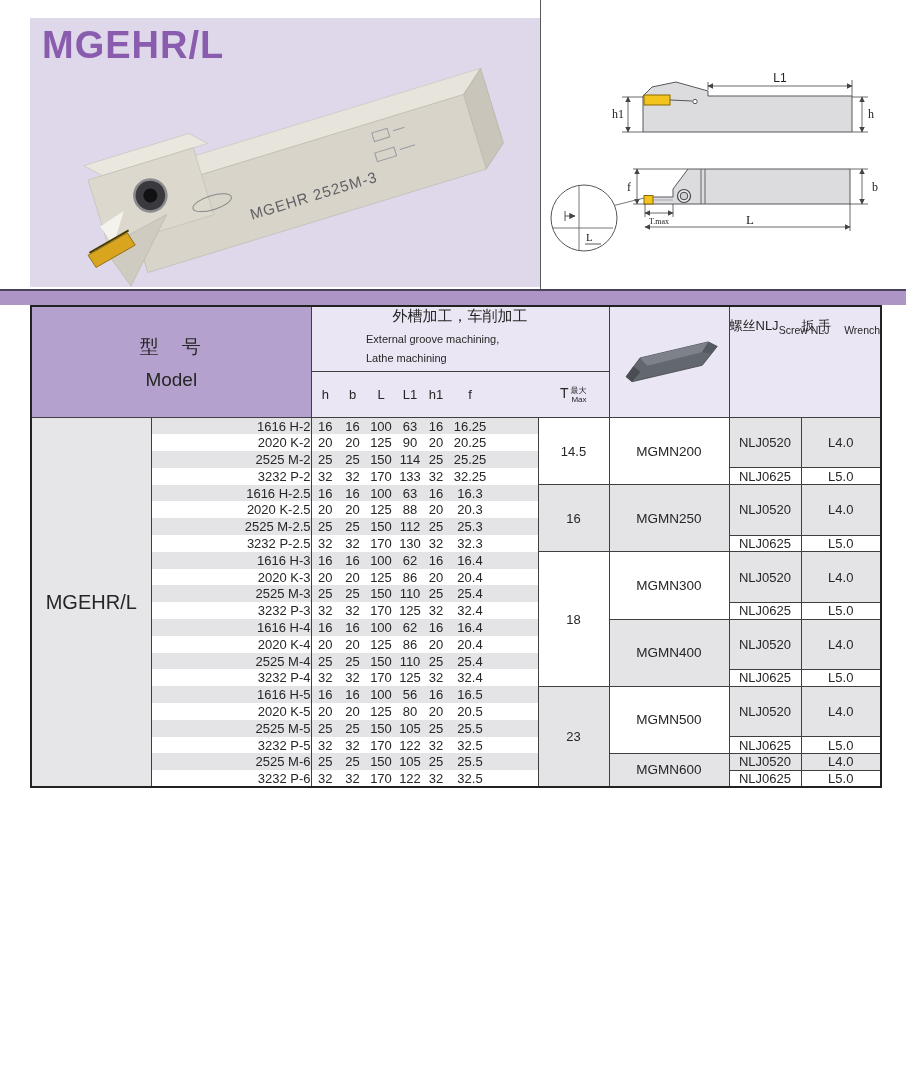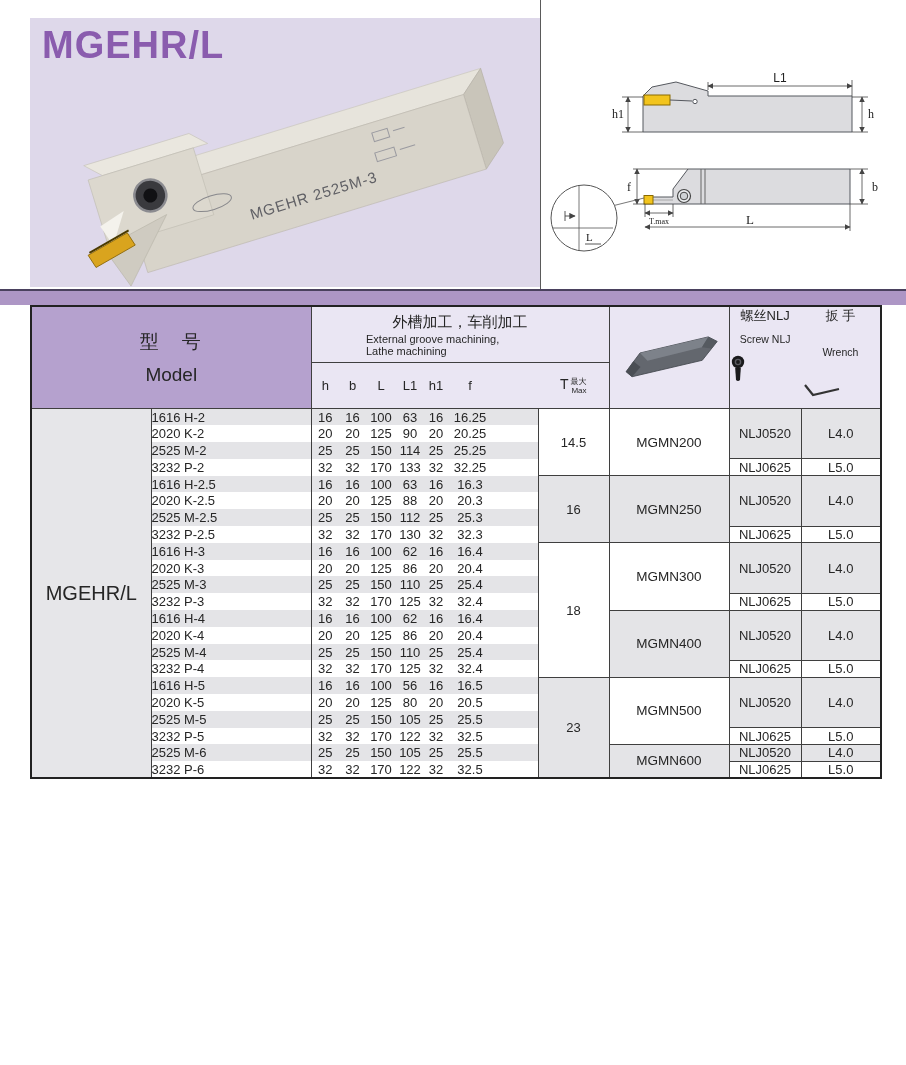--- a/index.html
+++ b/index.html
@@ -15,39 +15,39 @@
   table.spec{position:absolute;left:30px;top:305px;width:850px;border-collapse:collapse;
         table-layout:fixed;border:2px solid #222;font-size:13px;color:#262626;}
   table.spec td,table.spec th{padding:0;margin:0;overflow:hidden;white-space:nowrap;font-weight:normal;}
   thead tr.hr1 th{height:55px;}
   thead tr.hr2 th{height:45px;}
   th.model{background:#b5a1ce;border-right:1px solid #3f3f3f;border-bottom:1px solid #3f3f3f;
            font-size:19px;vertical-align:middle;}
   th.model .cn{display:block;letter-spacing:2px;margin-bottom:9px;}
   th.machining{background:#eae6f3;border-bottom:1px solid #3f3f3f;vertical-align:middle;}
   th.machining .cn{display:block;font-size:15px;margin-bottom:1px;}
-  th.machining .en{display:block;font-size:11px;line-height:12px;text-align:left;width:188px;margin:0 auto;}
+  th.machining .en{display:block;font-size:11px;line-height:12px;text-align:left;width:188px;margin:7px auto;}
   th.sub{background:#eae6f3;font-size:13px;vertical-align:middle;border-bottom:1px solid #3f3f3f;}
   th.tcol{background:#eae6f3;border-bottom:1px solid #3f3f3f;font-size:14px;vertical-align:middle;}
   .t-stack{display:inline-flex;flex-direction:column;vertical-align:middle;margin-left:2px;
            font-size:8px;line-height:9px;text-align:right;}
   th.insert{background:#eae6f3;border-left:1px solid #3f3f3f;border-right:1px solid #3f3f3f;
             border-bottom:1px solid #3f3f3f;vertical-align:middle;}
   th.sw{background:#eae6f3;border-bottom:1px solid #3f3f3f;vertical-align:top;padding-top:8px;}
   .sw-wrap{display:flex;}
-  .sw-half{display:flex;flex-direction:column;}
+  .sw-half{display:flex;align-items:center;}
   .sw-half.screw{width:72px;}
   .sw-half.wrench{width:80px;gap:13px;}
   .sw-cn{font-size:13px;}
   .sw-en{font-size:10.5px;margin-top:8px;}
   .sw-icon{margin-top:10px;}
   tbody tr{height:16.8px;}
   tbody td{text-align:center;vertical-align:middle;}
   td.c-group{background:#e6e6e9;font-size:20px;border-right:1px solid #3f3f3f;}
-  td.c-model{text-align:left;padding-left:23px;border-right:1px solid #3f3f3f;}
+  td.c-model{text-align:right;padding-left:23px;border-right:1px solid #3f3f3f;}
   td.c-sp{border-right:1px solid #3f3f3f;}
   td.c-t{font-size:13px;}
   td.c-ins{font-size:13.5px;border-left:1px solid #3f3f3f;border-right:1px solid #3f3f3f;}
   td.c-scr{border-right:1px solid #3f3f3f;}
   td.sp{border-bottom:1px solid #3f3f3f;}
   .lt{background:#ffffff;}
   .dk{background:#e4e4e7;}
   .serif{font-family:"Liberation Serif",serif;}
 </style>
 </head>

